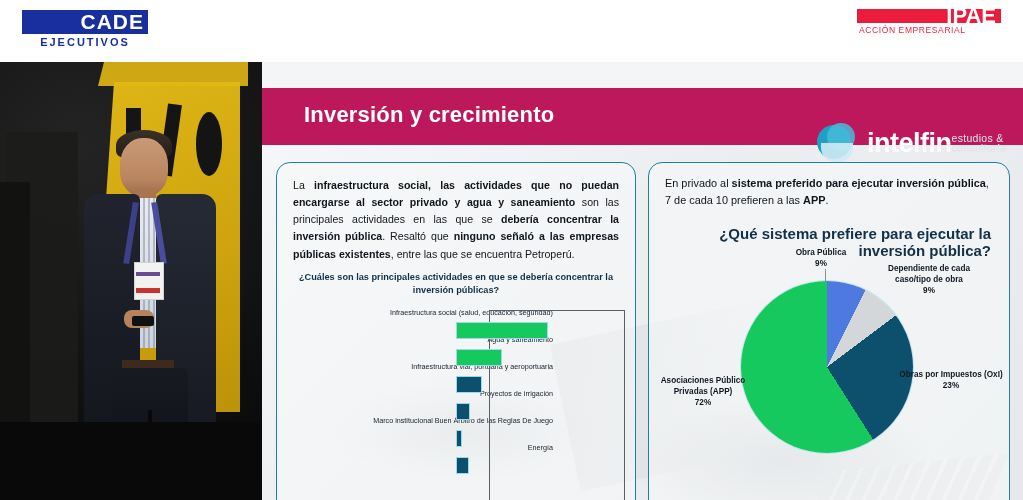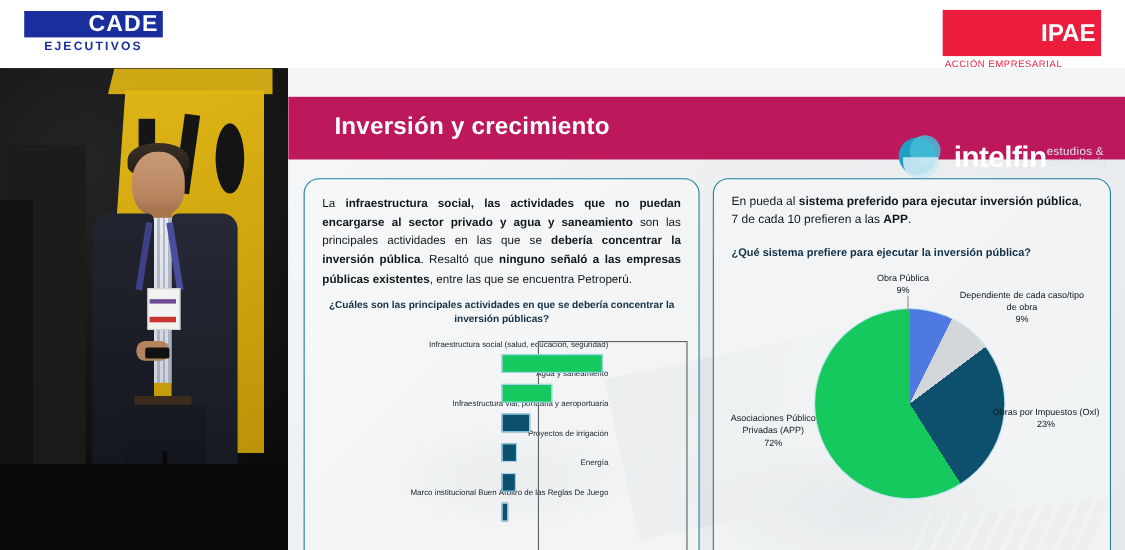--- a/index.html
+++ b/index.html
@@ -6,21 +6,21 @@
   body{width:1023px;height:500px;overflow:hidden;font-family:"Liberation Sans",sans-serif;}
   #root{position:relative;width:1023px;height:500px;background:#ffffff;}
 
   
   .topbar{position:absolute;left:0;top:0;width:1023px;height:62px;background:#ffffff;}
   .cade-logo{position:absolute;left:22px;top:10px;width:126px;}
   .cade-block{width:126px;height:24px;background:#1a2f9e;position:relative;display:flex;align-items:center;justify-content:flex-end;}
   .cade-block span{color:#ffffff;font-weight:bold;font-size:21px;letter-spacing:1px;padding-right:4px;font-family:"Liberation Sans",sans-serif;}
   .cade-sub{margin-top:2px;text-align:center;color:#1a2f9e;font-weight:bold;font-size:11px;letter-spacing:2.0px;}
   .ipae-logo{position:absolute;right:22px;top:9px;width:144px;}
-  .ipae-block{width:144px;height:42px;background:#ec1c3d;display:flex;align-items:center;justify-content:flex-end;}
+  .ipae-block{width:144px;height:14px;background:#ec1c3d;display:flex;align-items:center;justify-content:flex-end;}
   .ipae-block span{color:#ffffff;font-weight:bold;font-size:22px;letter-spacing:0px;padding-right:5px;}
   .ipae-sub{margin-top:2px;text-align:left;color:#ec1c3d;font-size:8.5px;letter-spacing:0.6px;padding-left:2px;}
 
   
   .video{position:absolute;left:0;top:62px;width:262px;height:438px;background:#0b0b0c;overflow:hidden;}
   .stage-bg{position:absolute;inset:0;background:
      radial-gradient(circle at 30% 20%, #242424 0%, #111111 60%, #060606 100%);}
   .yellow-shape{position:absolute;left:100px;top:20px;width:140px;height:330px;
      background:linear-gradient(160deg,#e8bd16 0%,#d8ab0e 55%,#c59a08 100%);
      clip-path:polygon(10% 0%,100% 0%,100% 100%,24% 100%,0% 62%);opacity:.95;}
@@ -87,35 +87,35 @@
 
   .panel{position:absolute;border:1.5px solid #1e7fa0;border-radius:14px;background:rgba(248,249,250,.55);}
   .panel-left{left:14px;top:100px;width:358px;height:360px;}
   .panel-right{left:386px;top:100px;width:360px;height:360px;}
 
   .lead{position:absolute;left:16px;top:14px;width:326px;color:#10161c;font-size:10.6px;line-height:1.62;text-align:justify;}
   .lead b{font-weight:bold;}
   .lead-r{position:absolute;left:16px;top:12px;width:326px;color:#10161c;font-size:10.9px;line-height:1.6;}
 
   .q-sub{position:absolute;left:18px;top:108px;width:322px;text-align:center;color:#123047;font-size:9.2px;font-weight:bold;line-height:1.45;}
-  .q-sub-r{position:absolute;left:16px;top:62px;width:326px;text-align:left;color:#123047;font-size:10px;font-weight:bold;}
+  .q-sub-r{position:absolute;left:16px;top:62px;width:326px;text-align:right;color:#123047;font-size:15px;font-weight:bold;}
 
   
   .barchart{position:absolute;left:6px;top:145px;width:346px;height:196px;}
   .bc-row{display:flex;align-items:center;height:26px;margin-bottom:1px;flex-direction:column;}
   .bc-label{width:200px;text-align:right;padding-right:6px;font-size:7.2px;color:#17212b;line-height:1.25;}
   .bc-track{position:relative;flex:1;height:26px;}
   .bc-bar{position:absolute;left:0;top:5px;height:15px;border:1px solid #9fd8ee;}
   .plotbox{position:absolute;left:206px;top:2px;width:134px;height:192px;border:1.3px solid #5a5f63;}
 
   
   .pie-wrap{position:absolute;left:0;top:84px;width:360px;height:272px;}
   .pie{position:absolute;left:92px;top:34px;width:172px;height:172px;border-radius:50%;
     box-shadow:0 0 0 1px #bfe4f2;}
-  .pie-lbl{position:absolute;text-align:center;font-size:8.2px;font-weight:normal;color:#101820;line-height:1.35;}
+  .pie-lbl{position:absolute;text-align:center;font-size:8.2px;font-weight:bold;color:#101820;line-height:1.35;}
   .pl-obra{left:120px;top:0px;width:104px;}
   .pl-dep{left:222px;top:16px;width:116px;}
   .pl-oxi{left:250px;top:122px;width:104px;}
   .pl-app{left:2px;top:128px;width:104px;}
   .lead-line{position:absolute;background:#8b9096;}
   .ll1{left:176px;top:22px;width:1px;height:14px;}
 </style>
 </head>
 <body>
 
@@ -213,37 +213,37 @@
                 <div class="bc-bar" style="width: 23.76px; background: rgb(13, 80, 110);"></div>
               </div>
             </div>
             <div class="bc-row">
               <div class="bc-label">Proyectos de irrigación</div>
               <div class="bc-track">
                 <div class="bc-bar" style="width: 11.88px; background: rgb(13, 80, 110);"></div>
               </div>
             </div>
             <div class="bc-row">
+              <div class="bc-label">Marco institucional  Buen Árbitro de las Reglas De Juego</div>
+              <div class="bc-track">
+                <div class="bc-bar" style="width: 3.96px; background: rgb(13, 80, 110);"></div>
+              </div>
+            </div>
+            <div class="bc-row">
               <div class="bc-label">Energía</div>
               <div class="bc-track">
                 <div class="bc-bar" style="width: 10.56px; background: rgb(13, 80, 110);"></div>
               </div>
             </div>
-            <div class="bc-row">
-              <div class="bc-label">Marco institucional  Buen Árbitro de las Reglas De Juego</div>
-              <div class="bc-track">
-                <div class="bc-bar" style="width: 3.96px; background: rgb(13, 80, 110);"></div>
-              </div>
-            </div>
           </div>
       </div>
     </div>
 
     <div class="panel panel-right">
-      <div class="lead-r" id="lead-right"><span>En pueda al </span><b>sistema preferido para ejecutar inversión pública</b><span>, 7 de cada 10 prefieren a las </span><b>APP</b><span>.</span></div>
+      <div class="lead-r" id="lead-right"><span>En privado al </span><b>sistema preferido para ejecutar inversión pública</b><span>, 7 de cada 10 prefieren a las </span><b>APP</b><span>.</span></div>
       <div class="q-sub-r">¿Qué sistema prefiere para ejecutar la inversión pública?</div>
       <div class="pie-wrap">
         <div class="pie" id="pie" style="background: conic-gradient(rgb(77, 121, 224) 0deg, rgb(77, 121, 224) 26.56deg, rgb(212, 215, 218) 26.56deg, rgb(212, 215, 218) 53.11deg, rgb(13, 80, 110) 53.11deg, rgb(13, 80, 110) 147.54deg, rgb(22, 201, 94) 147.54deg, rgb(22, 201, 94) 360deg);"></div>
         <div class="lead-line ll1"></div>
         <div class="pie-lbl pl-obra">
           <div>Obra Pública</div>
             <div>9%</div>
         </div>
         <div class="pie-lbl pl-dep">
           <div>Dependiente de cada caso/tipo de obra</div>

